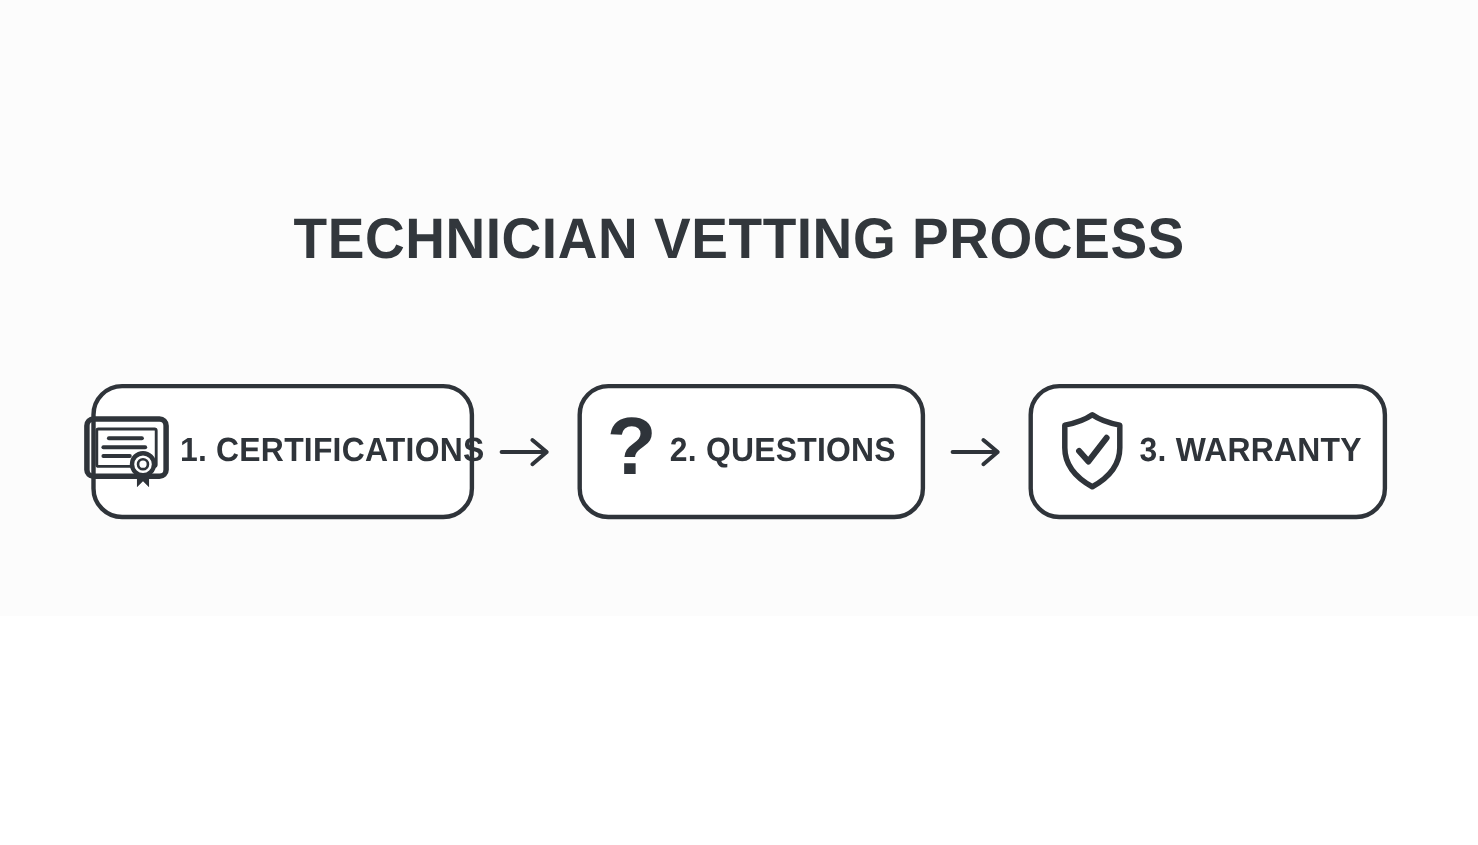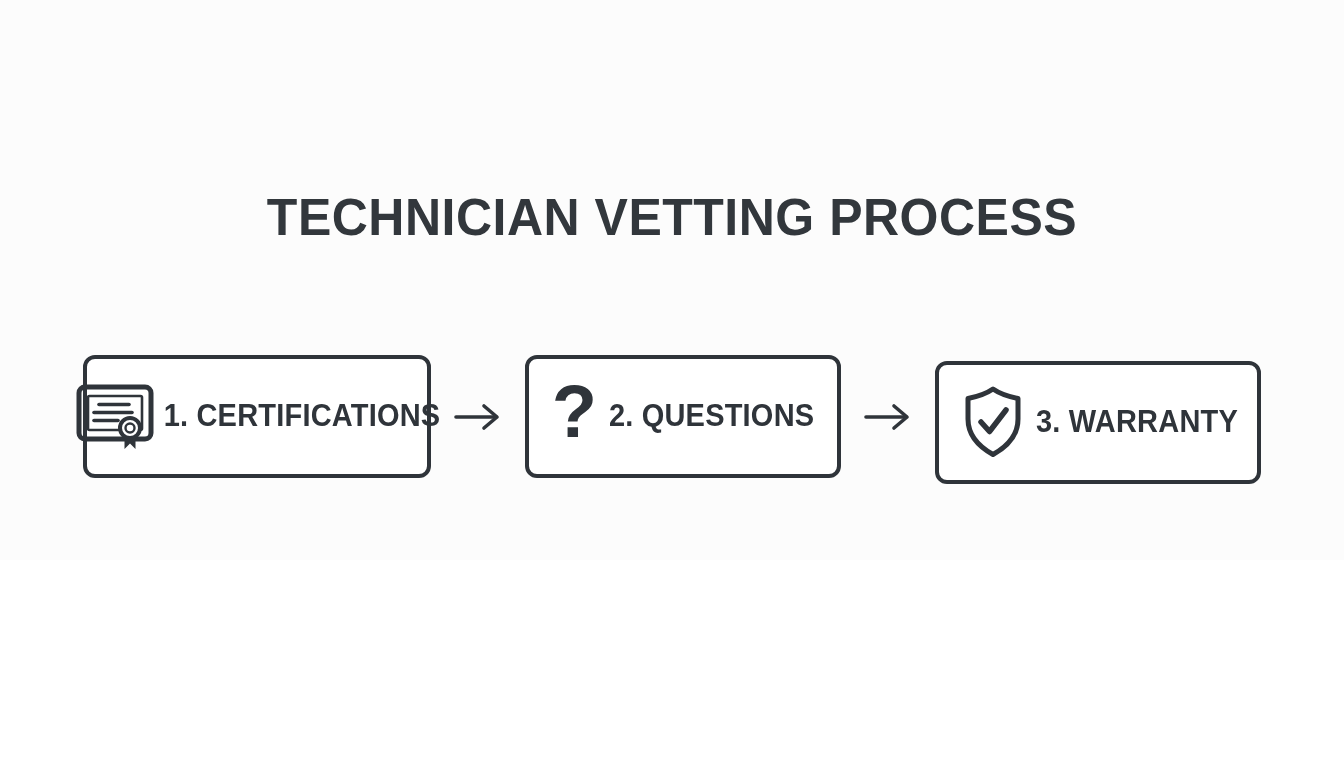--- a/index.html
+++ b/index.html
@@ -34,30 +34,30 @@
     display: flex;
     justify-content: center;
     align-items: center;
     gap: 22px;
   }
 
   .step-box {
     box-sizing: border-box;
     height: 123px;
     border: 4px solid #2f343a;
-    border-radius: 12px;
+    border-radius: 28px;
     background: #ffffff;
     display: flex;
     align-items: center;
     justify-content: center;
     gap: 8px;
   }
   .step-box.w1 { width: 348px; }
   .step-box.w2 { width: 316px; }
-  .step-box.w3 { width: 326px; margin-top: 12px; }
+  .step-box.w3 { width: 326px; }
 
   .step-label {
     font-size: 29px;
     font-weight: 700;
     letter-spacing: 0.2px;
     color: #2f343a;
     white-space: nowrap;
     transform: scaleY(1.05);
   }
 

